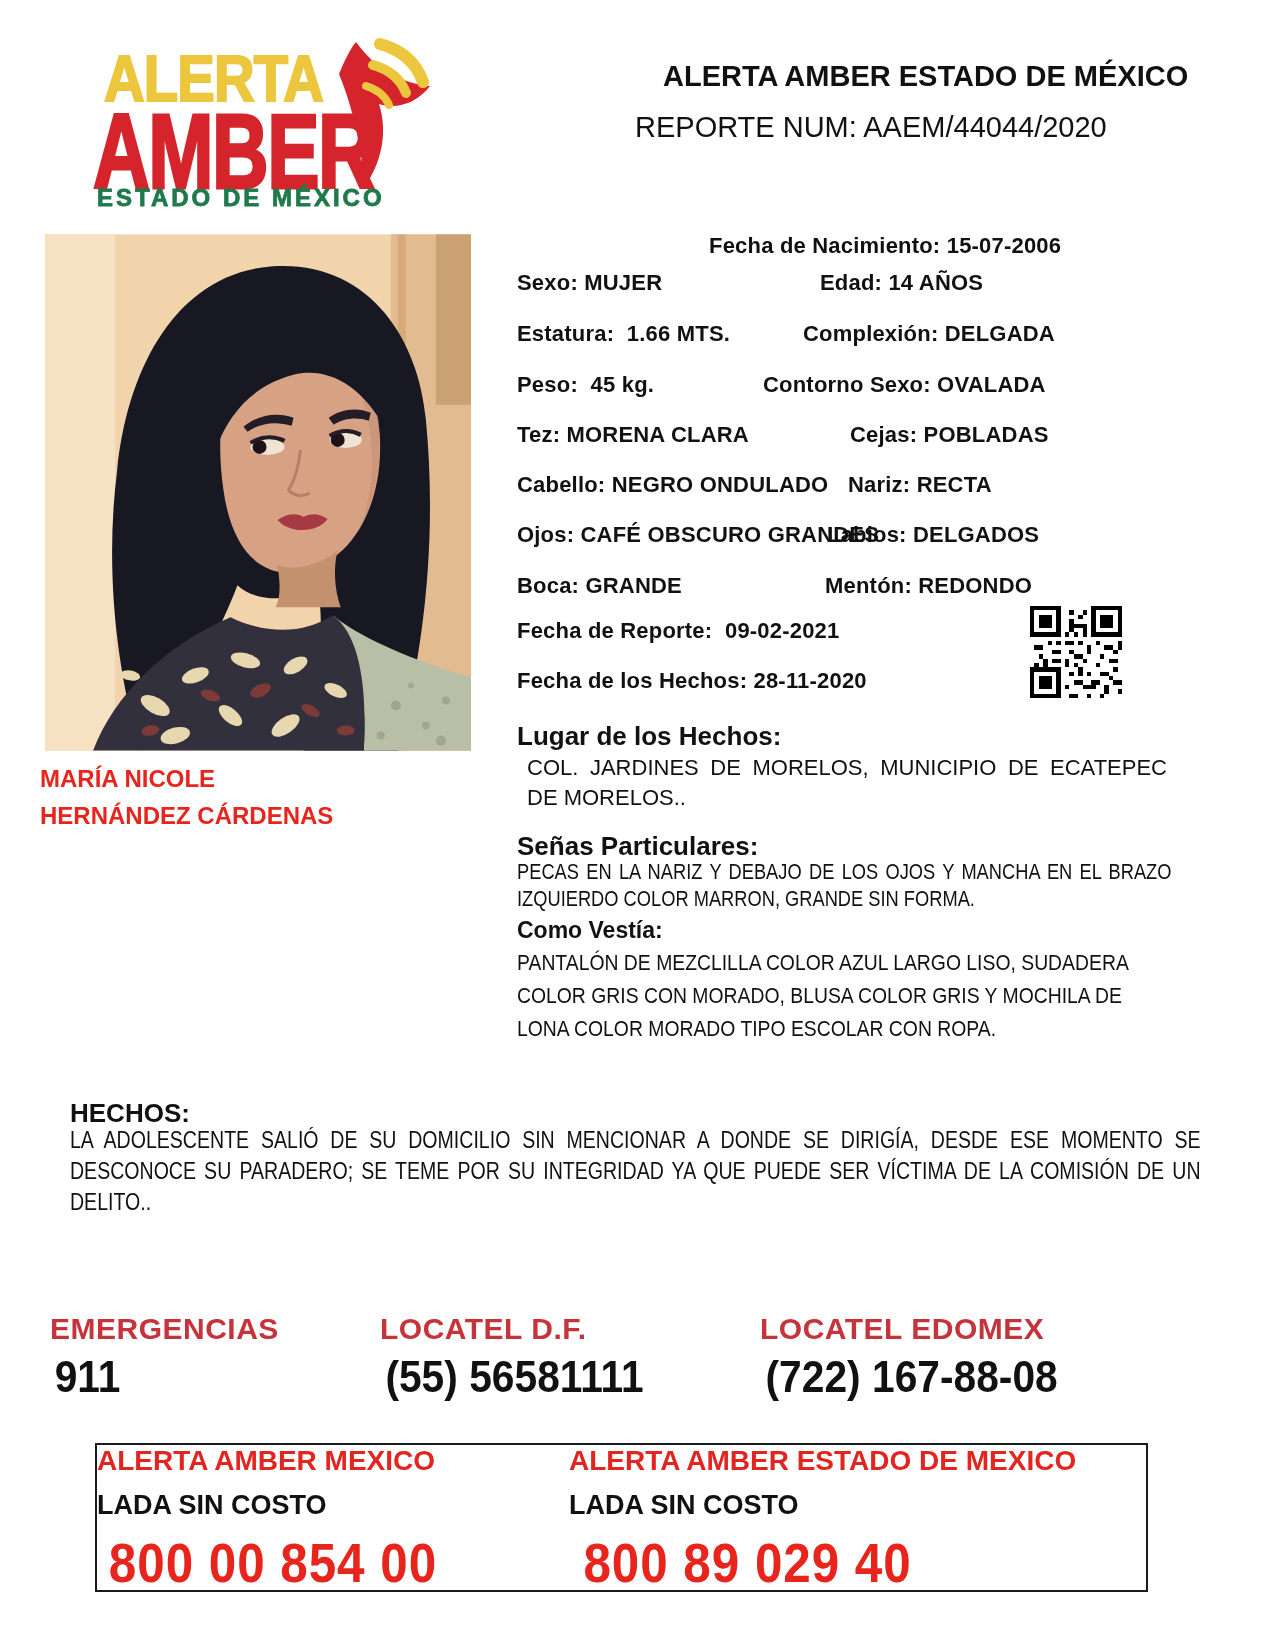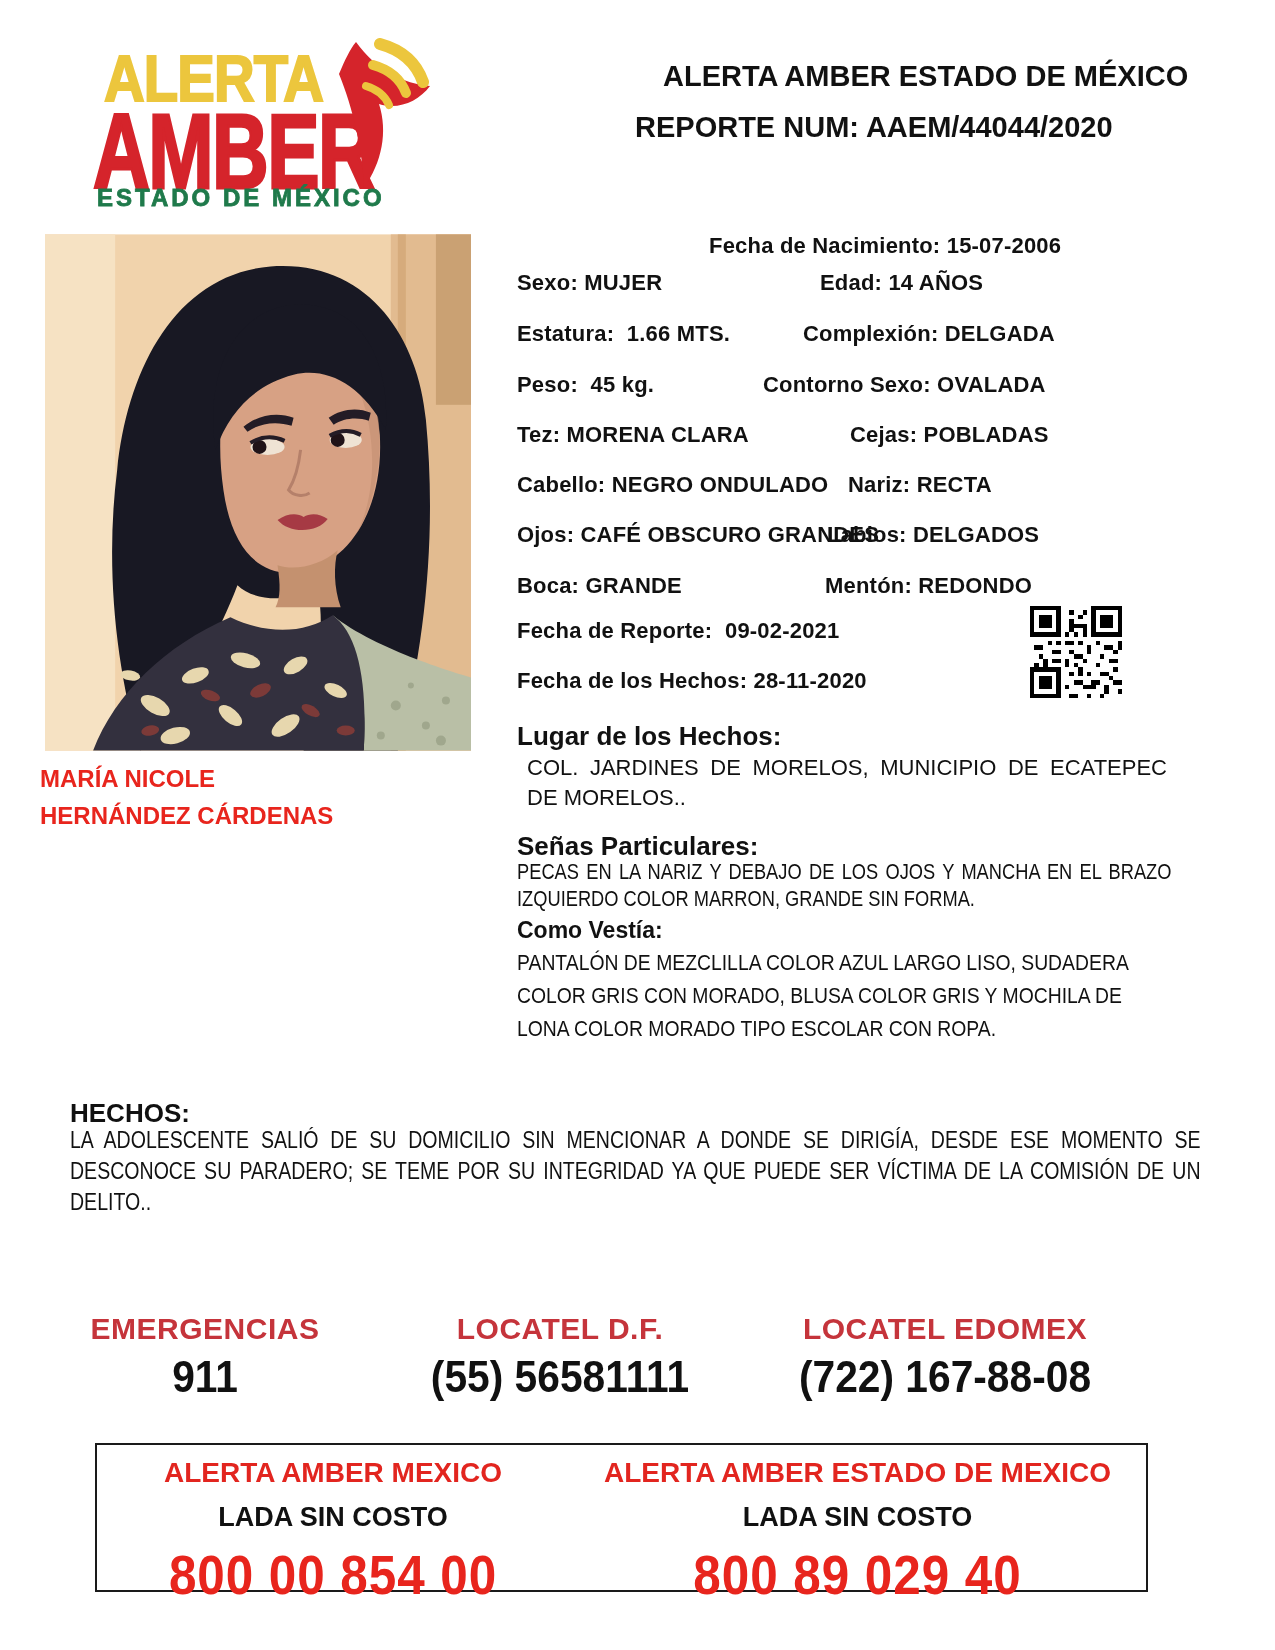--- a/index.html
+++ b/index.html
@@ -24,21 +24,21 @@
     -webkit-text-stroke:3px #d5242b;
   }
   .logo-edomex {
     left:97px; top:184px; font-size:24px; font-weight:bold; color:#1f7a4b;
     letter-spacing:3px; -webkit-text-stroke:0.8px #1f7a4b;
   }
   .logo-swoosh { left:318px; top:38px; }
 
   
   .hdr-title  { left:663px; top:60px;  font-size:29px; font-weight:bold; white-space:pre; }
-  .hdr-report { left:635px; top:111px; font-size:29px; font-weight:bold; white-space:pre; }
+  .hdr-report { left:635px; top:111px; font-size:29px; font-weight:normal; white-space:pre; }
 
   
   .photo { left:45px; top:234px; width:426px; height:517px; }
 
   
   .person-name {
     left:40px; top:760px; width:440px; 
     font-size:24px; font-weight:bold; color:#e8251d; line-height:37px;
   }
 
@@ -62,31 +62,31 @@
     left:517px; top:946px; width:730px; font-size:22px; line-height:33px;
     transform:scaleX(0.88); transform-origin:left top;
   }
   .hechos-body {
     left:70px; top:1125px; width:1330px; font-size:23px; line-height:31px;
     transform:scaleX(0.85); transform-origin:left top; text-align:justify;
     word-spacing:2px;
   }
 
   
-  .em-col { position:absolute; top:1312px; text-align:center; }
+  .em-col { position:absolute; top:1312px; text-align:left; }
   .em-col .em-label  { font-size:30px; font-weight:bold; color:#c5343b; letter-spacing:0.5px; }
   .em-col .em-number { font-size:42px; font-weight:bold; color:#111; margin-top:6px;
                        transform:scale(0.97,1.05); transform-origin:center top; }
 
   
   .hotline-box {
     left:95px; top:1443px; width:1049px; height:145px;
     border:2px solid #1a1a1a; display:flex;
   }
-  .hb-col { flex:1; text-align:center; padding-top:12px; }
+  .hb-col { flex:1; }
   .hb-col.left  { flex:0 0 45%; }
   .hb-col.right { flex:0 0 55%; }
   .hb-title    { font-size:28px; font-weight:bold; color:#e2251f; }
   .hb-subtitle { font-size:27px; font-weight:bold; color:#111; margin-top:13px; }
   .hb-number   { font-size:52px; font-weight:bold; color:#e8251d; margin-top:9px;
                  transform:scale(0.95,1.08); transform-origin:center top; letter-spacing:1px; }
 
   .qr { left:1030px; top:606px; width:92px; height:92px; }
 </style>
 </head>

